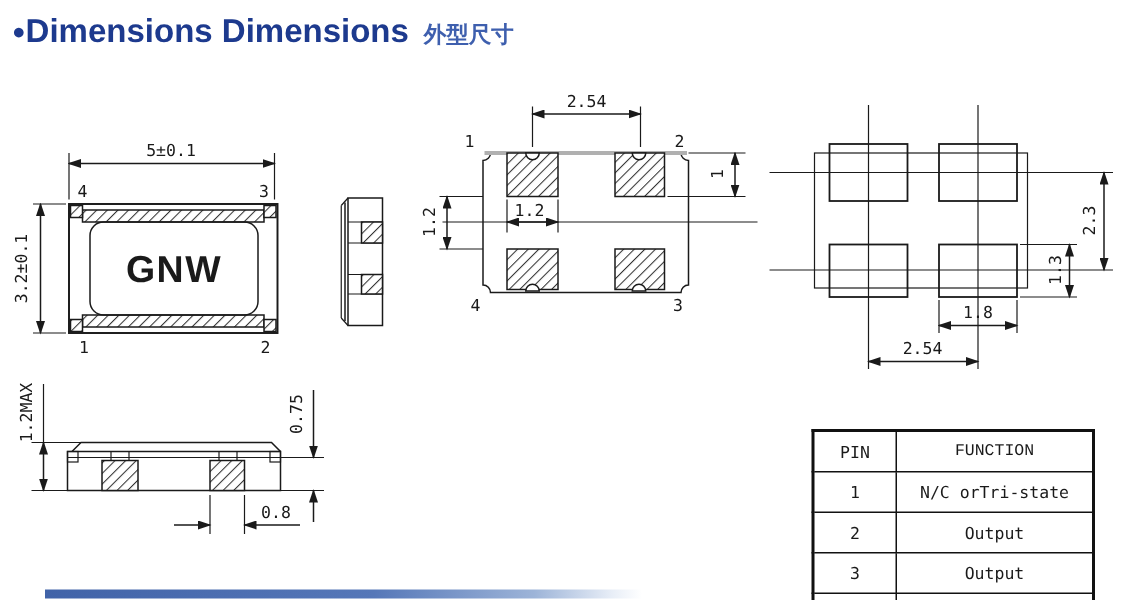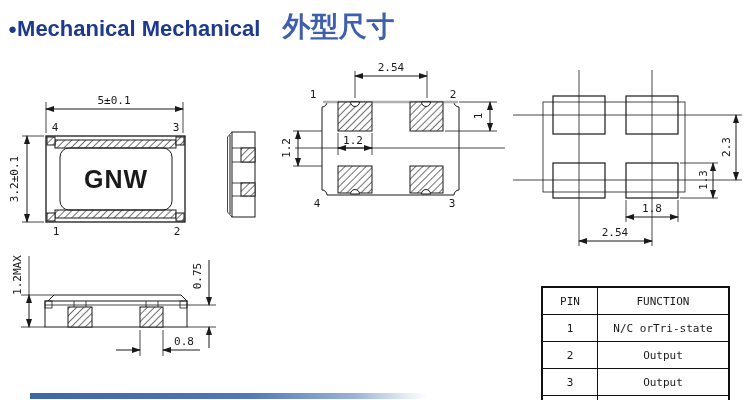--- a/index.html
+++ b/index.html
@@ -1,40 +1,40 @@
 <!DOCTYPE html>
 <html><head>
 <meta charset="utf-8">
 <style>
   html,body{margin:0;padding:0;background:#fff;}
   .page{position:relative;width:750px;height:400px;background:#fff;overflow:hidden;
         font-family:"Liberation Sans",sans-serif;}
   .title{position:absolute;left:8px;top:8px;font-size:22px;font-weight:bold;
          color:#1d3a8e;white-space:nowrap;}
-  .title .zh{color:#3e5fae;font-weight:600;margin-left:22px;
-         font-family:"DejaVu Serif",serif;font-size:28px;}
+  .title .zh{color:#3e5fae;font-weight:600;margin-left:10px;
+         font-family:"DejaVu Serif",serif;font-size:15px;}
   .unit{position:absolute;left:18px;top:53px;color:#182a60;
         font:bold 11px "DejaVu Sans Mono",monospace;letter-spacing:.5px;}
   svg{position:absolute;overflow:visible;}
   svg text{font-family:"DejaVu Sans Mono",monospace;font-size:11px;fill:#1a1a1a;}
   .ln{stroke:#1a1a1a;stroke-width:1;fill:none;}
   .thin{stroke:#1a1a1a;stroke-width:.8;fill:none;}
   .body{stroke:#1a1a1a;stroke-width:1.3;fill:none;}
   .pad{stroke:#1a1a1a;stroke-width:1;fill:url(#hatch);}
   .padplain{stroke:#1a1a1a;stroke-width:1.2;fill:none;}
   .gnw{font-family:"Liberation Sans",sans-serif;font-size:25px;font-weight:bold;letter-spacing:1px;}
   .gray{stroke:#b0b0b0;stroke-width:2.6;fill:none;}
   .pintable{position:absolute;left:541px;top:240px;border-collapse:collapse;
         font:11px "DejaVu Sans Mono",monospace;color:#1a1a1a;margin-top:46px;}
   .pintable td,.pintable th{border:1px solid #111;text-align:center;font-weight:normal;padding:0;}
   .pintable{border:2px solid #111;}
   .pintable th{height:26px;}
   .pintable td{height:26px;}
   .c-pin{width:54px;}
-  .c-fn{width:130px;}
+  .c-fn{width:130px;font-family:Liberation Mono, monospace;}
   .footbar{position:absolute;left:30px;top:393px;width:398px;height:6px;
         background:linear-gradient(90deg,#4163a8 0%,#5577b8 55%,#9db4d8 82%,#e8eef7 95%,#ffffff 100%);}
 </style>
 </head>
 <body>
 
 <div class="page">
 
   <svg width="0" height="0" style="left:0;top:0">
     <defs>
@@ -44,21 +44,21 @@
       </pattern>
       <marker id="aE" markerUnits="userSpaceOnUse" markerWidth="9" markerHeight="6" refX="8" refY="3" orient="auto">
         <path d="M0,0 L9,3 L0,6 z" fill="#1a1a1a"></path>
       </marker>
       <marker id="aS" markerUnits="userSpaceOnUse" markerWidth="9" markerHeight="6" refX="1" refY="3" orient="auto">
         <path d="M9,0 L0,3 L9,6 z" fill="#1a1a1a"></path>
       </marker>
     </defs>
   </svg>
 
-  <div class="title"><span style="font-size:15px;vertical-align:2px;">●</span><span>Mechanical Mechanical</span><span class="zh">外型尺寸</span></div>
+  <div class="title"><span style="font-size:15px;vertical-align:2px;">●</span><span>Dimensions Dimensions</span><span class="zh">外型尺寸</span></div>
 
   <svg style="left:10px;top:88px" width="220" height="152">
     <g>
       <line class="thin" x1="36" y1="14" x2="36" y2="45"></line>
       <line class="thin" x1="173" y1="14" x2="173" y2="45"></line>
       <line class="ln" x1="36" y1="21" x2="173" y2="21" marker-start="url(#aS)" marker-end="url(#aE)"></line>
       <text x="104" y="16" text-anchor="middle">5±0.1</text>
       <line class="thin" x1="12" y1="48" x2="34" y2="48"></line>
       <line class="thin" x1="12" y1="134" x2="34" y2="134"></line>
       <line class="ln" x1="17" y1="48" x2="17" y2="134" marker-start="url(#aS)" marker-end="url(#aE)"></line>

